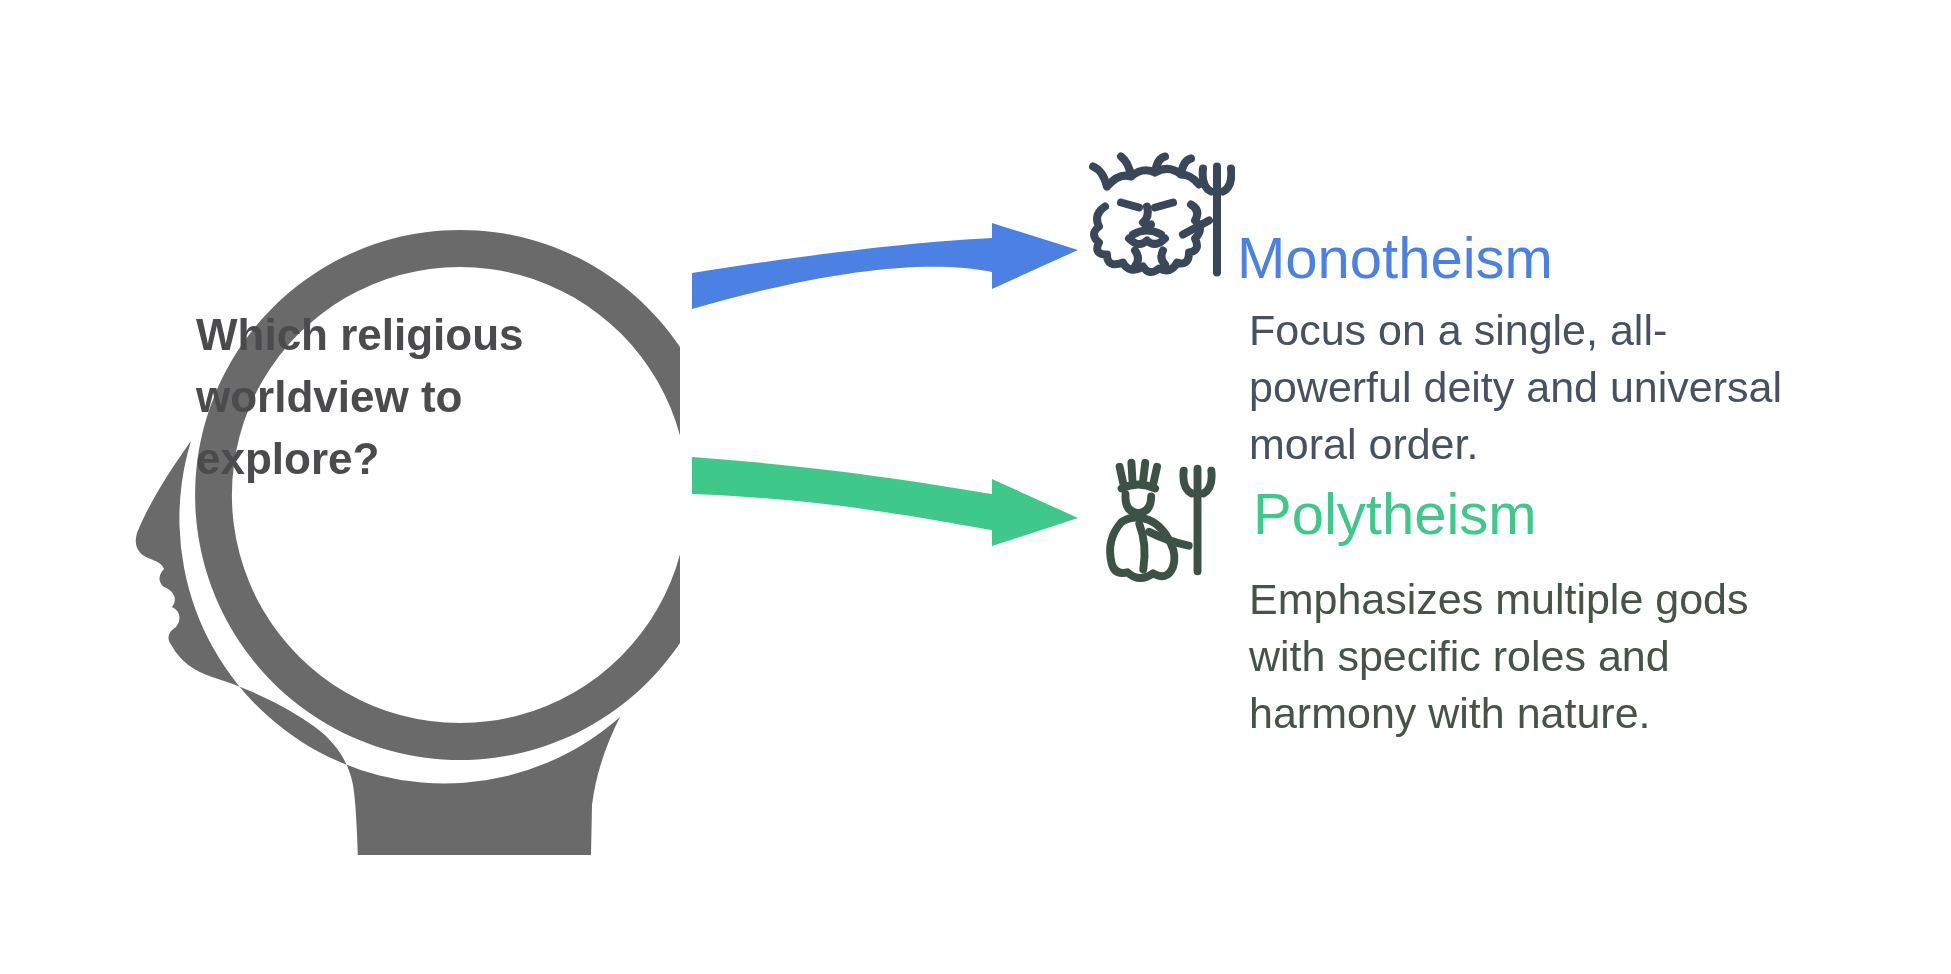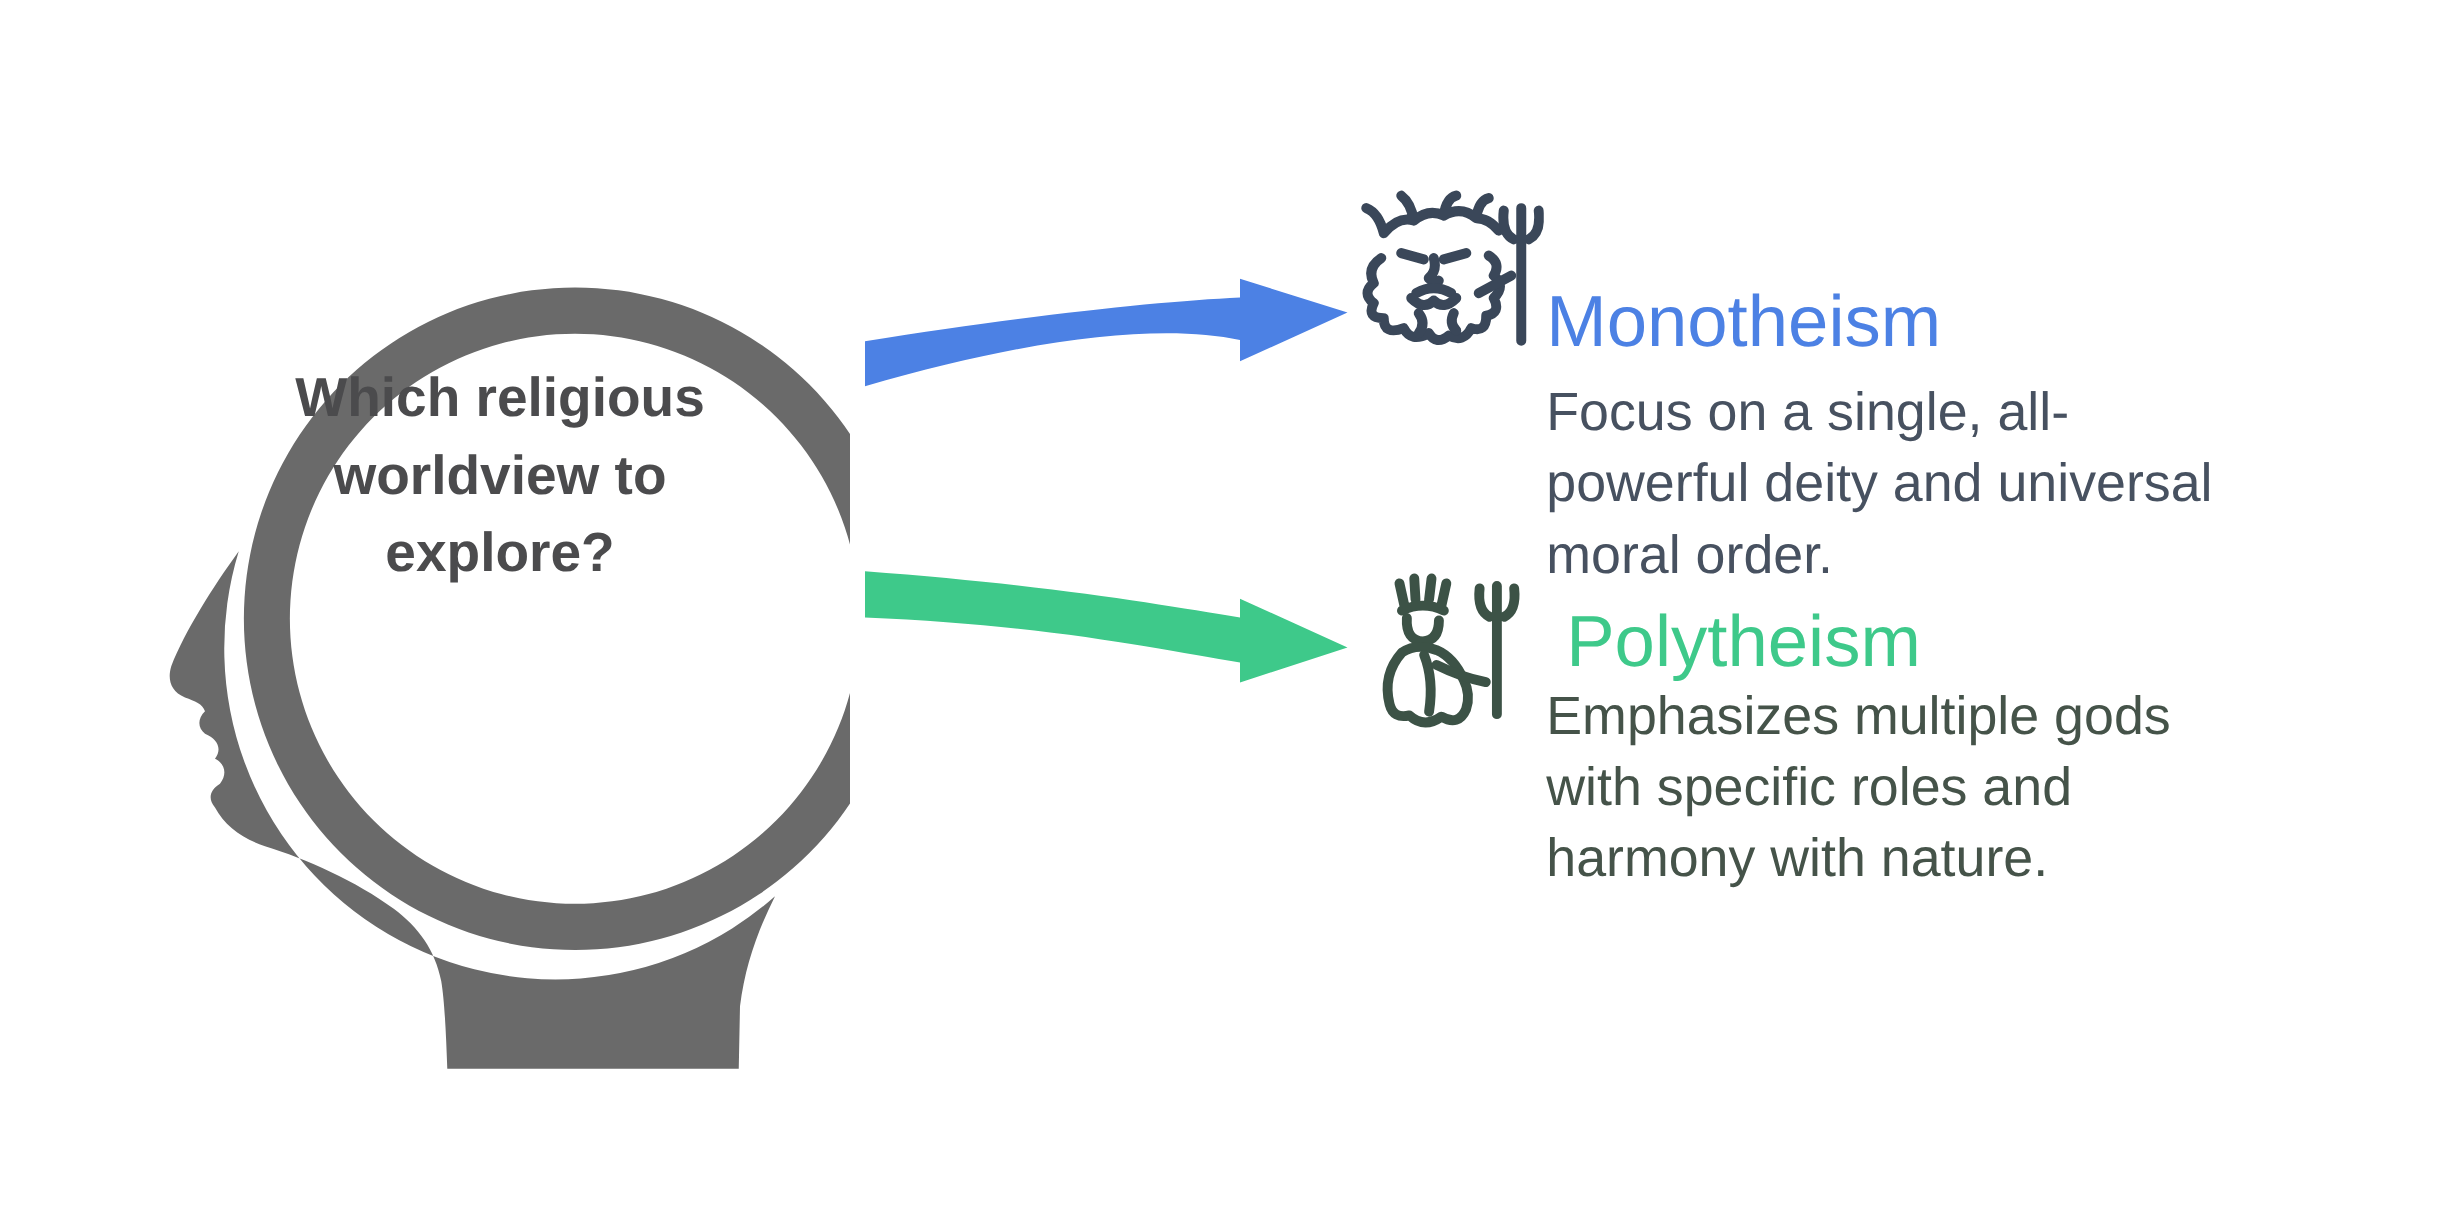--- a/index.html
+++ b/index.html
@@ -4,32 +4,32 @@
 <style>
   html,body{margin:0;padding:0;background:#ffffff;}
   #canvas{
     position:relative;width:1951px;height:974px;background:#ffffff;overflow:hidden;
     font-family:"Liberation Sans", sans-serif;
   }
   .abs{position:absolute;}
 
   
   #question-text{
-    left:196px;top:288px;width:408px;
-    text-align:center;font-weight:bold;font-size:44px;line-height:62px;
+    left:196px;top:304px;width:408px;
+    font-weight:bold;font-size:44px;line-height:62px;
     color:#4b4b4d;white-space:pre-line;
   }
 
   
   .option-heading{font-weight:normal;font-size:58px;line-height:54px;}
   #mono-heading{left:1237px;top:231px;color:#4c81e4;}
   #poly-heading{left:1253px;top:487px;color:#3ec98a;}
-  .option-desc{font-size:43px;line-height:57px;white-space:pre-line;width:680px;}
+  .option-desc{font-size:43px;line-height:57px;white-space:pre-line;width:680px;margin-left:12px;}
   #mono-desc{left:1237px;top:302px;color:#475160;}
-  #poly-desc{left:1237px;top:545px;color:#455349;}
+  #poly-desc{left:1237px;top:571px;color:#455349;}
 
   svg{display:block;}
 </style>
 </head>
 <body>
 
 <div id="canvas">
 
   <svg class="abs" style="left:60px;top:105px;" width="620" height="750" viewBox="0 0 620 750">
 

